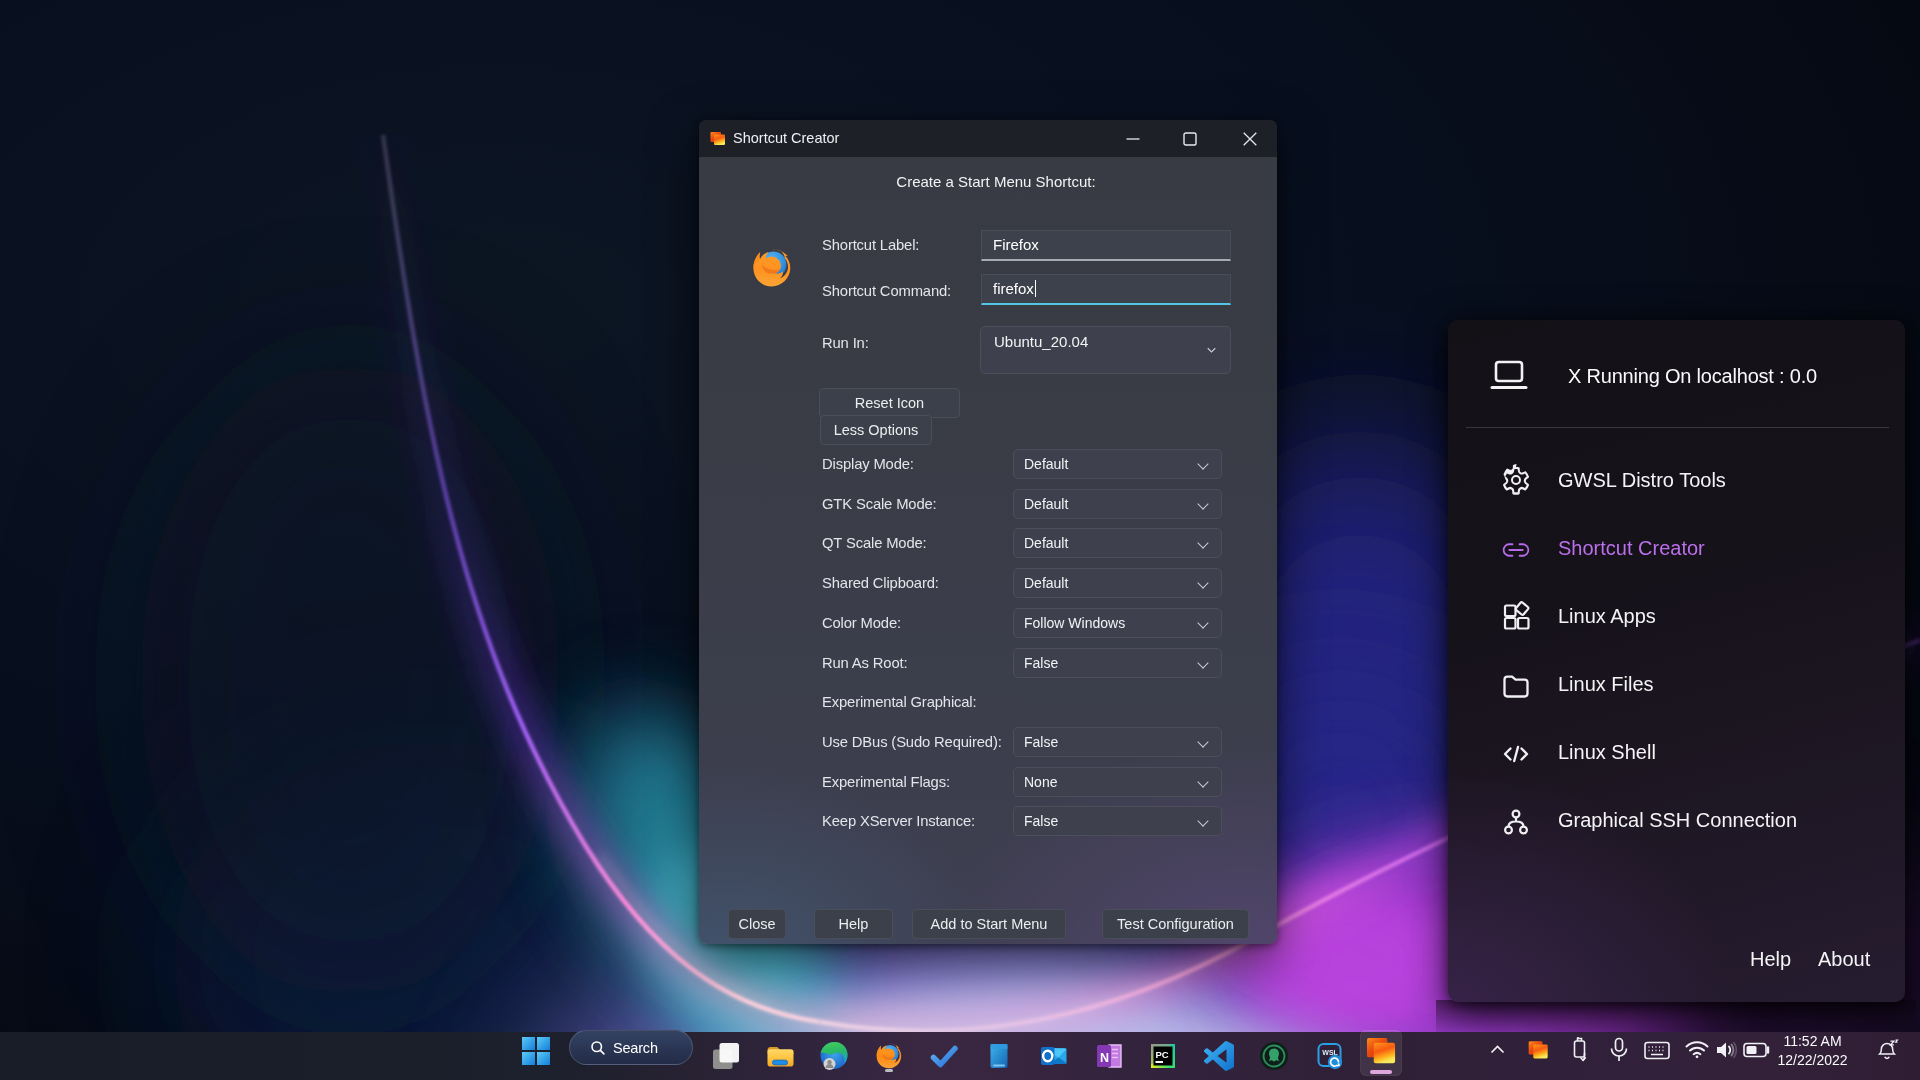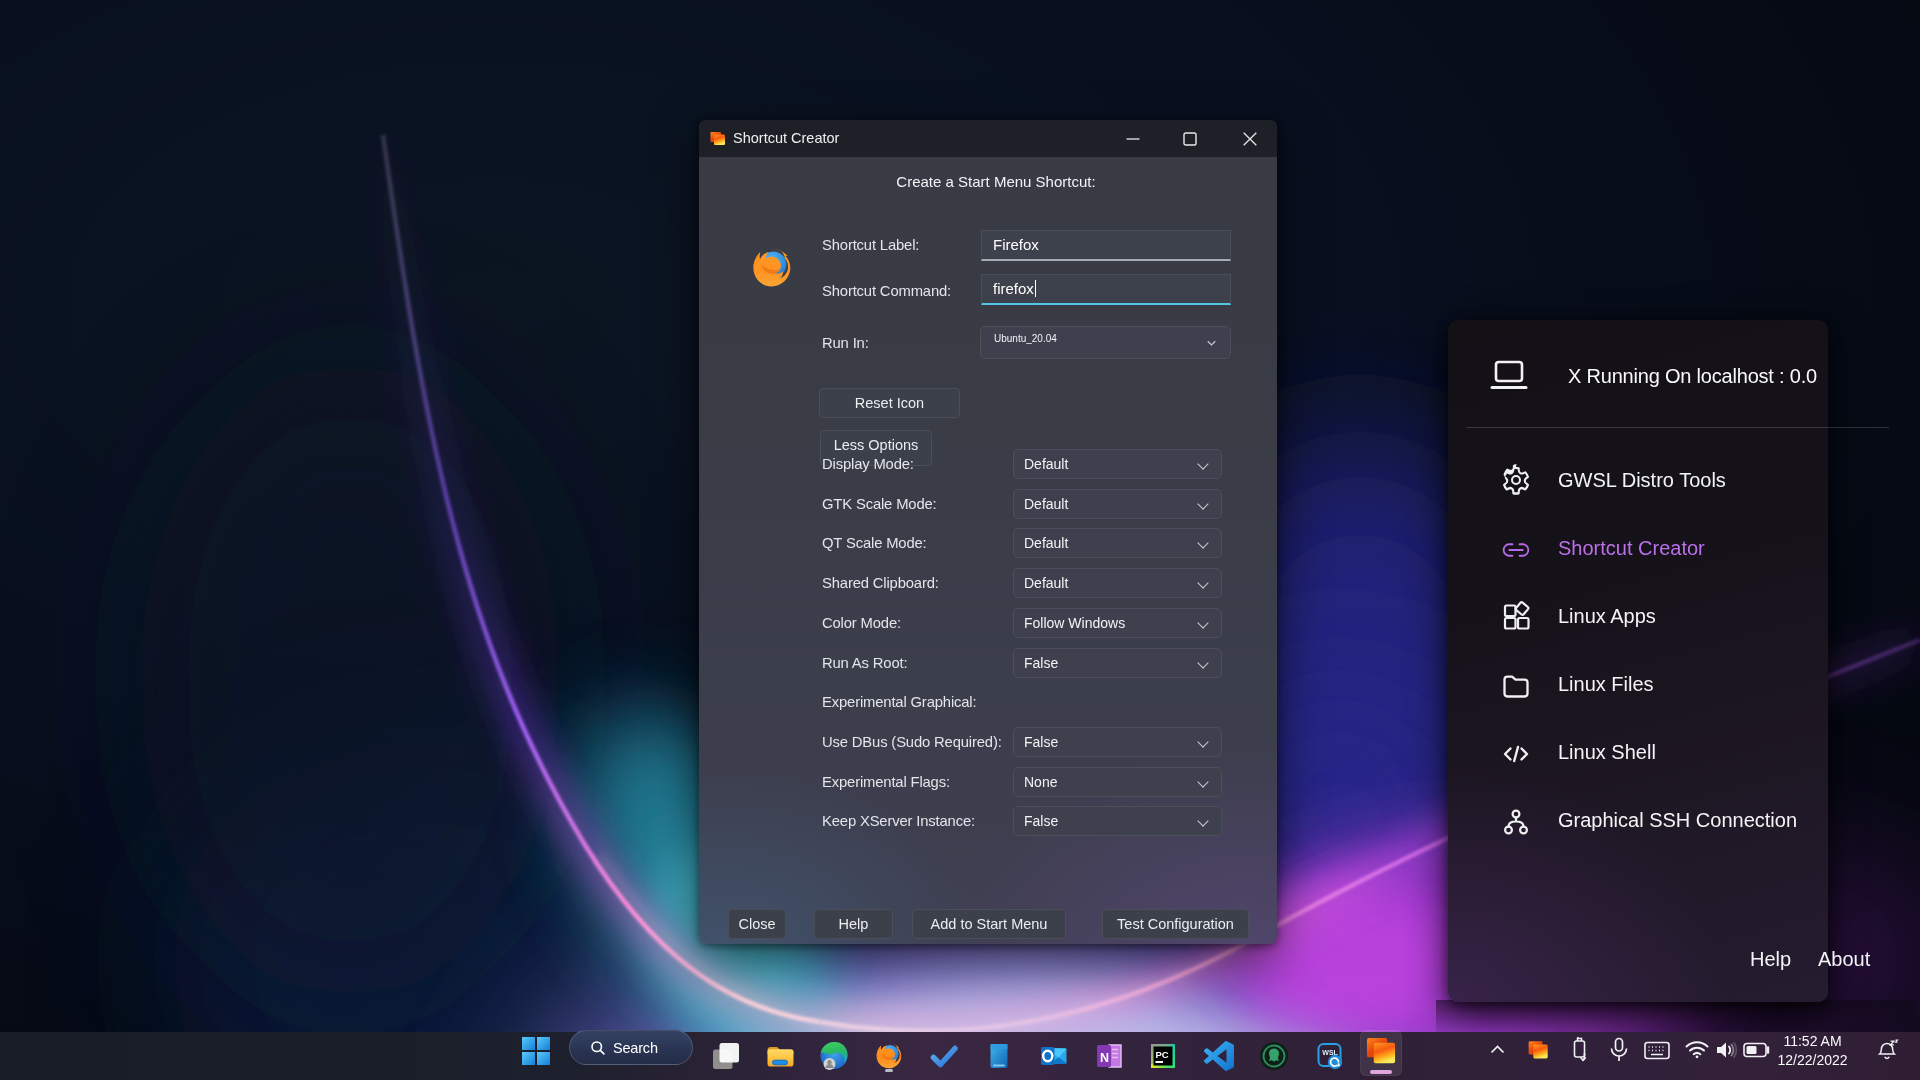--- a/index.html
+++ b/index.html
@@ -16,21 +16,21 @@
 #win .tint2{position:absolute;right:0;top:560px;width:320px;height:264px;border-radius:0 0 8px 0;background:radial-gradient(ellipse 300px 200px at 90% 100%,rgba(125,85,175,.28),rgba(0,0,0,0));}
 .hdg{position:absolute;left:0;top:53px;width:578px;text-align:center;font-size:15px;color:#f1f3f5;margin-left:8px;}
 .lbl{position:absolute;left:123px;font-size:14.8px;letter-spacing:-.15px;color:#e2e5e9;white-space:nowrap;}
 .input{position:absolute;left:282px;width:250px;height:31px;background:#3d414b;border:1px solid #494d57;border-bottom:2px solid #a6abb3;font-size:15px;color:#fff;padding:5px 11px 5px 11px;}
 .drop{position:absolute;background:#3e414d;border:1px solid #4c4f5a;border-radius:5px;color:#f2f3f5;}
 .drop .chev{position:absolute;right:14px;top:50%;margin-top:-4px;width:9px;height:9px;}
 .btn{position:absolute;background:#3c404a;border:1px solid #4a4e58;border-radius:4px;color:#ebedf0;font-size:14.5px;text-align:center;margin-top:17px;}
 .sd{left:314px;width:209px;height:30px;font-size:14px;padding:6px 0 0 10px;}
 .sd::after{content:"";position:absolute;right:14px;top:10px;width:7px;height:7px;border-left:1.5px solid #c9ccd3;border-bottom:1.5px solid #c9ccd3;transform:rotate(-45deg);}
 
-#panel{position:absolute;left:1448px;top:320px;width:380px;height:682px;border-radius:10px;
+#panel{position:absolute;left:1448px;top:320px;width:457px;height:682px;border-radius:10px;
  background:linear-gradient(165deg,#131016 0%,#16121a 40%,#1e1724 70%,#261c30 100%);
  box-shadow:0 10px 38px rgba(0,0,0,.72),0 3px 12px rgba(0,0,0,.5);color:#f2f2f4;}
 #panel .pglow{position:absolute;left:0;bottom:0;width:300px;height:300px;border-radius:0 0 0 10px;background:radial-gradient(ellipse 280px 240px at 0% 100%,rgba(110,60,150,.28),rgba(0,0,0,0));}
 .picon{position:absolute;left:52px;}
 .ptext{position:absolute;left:110px;font-size:20px;color:#f4f4f6;white-space:nowrap;}
 
 #bar{position:absolute;left:0;top:1032px;width:1920px;height:48px;
  background:linear-gradient(90deg,#181d28 0%,#1a1f2a 22%,#1e202e 30%,#282233 36%,#332540 44%,#3a2741 48%,#372540 54%,#32223b 62%,#302036 72%,#31203a 82%,#332139 92%,#2e1d33 100%);}
 .tbi{position:absolute;top:1040px;width:32px;height:32px;}
 </style></head>
@@ -160,26 +160,26 @@
  <circle cx="25.5" cy="20.5" r="13" fill="url(#ffb)"></circle>
  <path d="M24 5.2 C 30 5 36 7.5 39.8 12.2 C 38.9 11.8 38 11.6 37.2 11.7 C 40.6 15 42.5 19.6 42.3 24.6 C 41.8 34.6 33.6 42.4 23.6 42.4 C 13.3 42.4 5.6 34.3 5.4 24.3 C 5.3 18 8 12 12.2 8.2 C 11.5 10.5 11.4 12.9 12 15 C 13.7 11.5 17 8.9 20.8 8.1 C 19 9.8 17.8 12.1 17.6 14.6 C 20.8 12.4 25.2 12.2 28.6 14.3 C 32 16.4 33.6 20.3 32.6 23.9 C 31.8 26.7 29.3 28.8 26.4 29.1 C 29.3 30.3 32.7 29.6 35 27.3 C 35.2 30 34 32.8 31.8 34.5 C 36.5 32.8 39.8 28.4 40 23.3 C 40.1 19.9 39 16.7 36.9 14.3 C 36.4 11.1 34.6 8.1 32 6.3 C 29.5 5.6 26.7 5.2 24 5.2 Z" fill="url(#ffo)"></path>
  <path d="M12.2 8.2 C 8 12 5.3 18 5.4 24.3 C 6.8 19.5 8.8 17 11.2 17.8 C 10.6 15 10.9 11.3 12.2 8.2 Z" fill="#f78e1e"></path>
  <path d="M 14 20.5 C 18 25.5 25.5 27.3 32.6 24.9 C 30 29.4 24 31.2 19 28.8 C 16.2 27.4 14.3 24.3 14 20.5 Z" fill="#ef7818" opacity=".92"></path>
 </svg>
 <div class="lbl" style="top:117px">Shortcut Label:</div>
 <div class="lbl" style="top:163px">Shortcut Command:</div>
 <div class="lbl" style="top:214.5px">Run In:</div>
 <div class="input" style="top:110px">Firefox</div>
 <div class="input" style="top:154px;border-bottom:2px solid #53c6e8">firefox<span style="border-left:1px solid #fff;margin-left:1px"></span></div>
-<div class="drop" style="left:281px;top:206px;width:251px;height:33px;font-size:10px;padding:6px 0 0 13px">Ubuntu_20.04
+<div class="drop" style="left:281px;top:206px;width:251px;height:48px;font-size:15px;padding:6px 0 0 13px">Ubuntu_20.04
  <svg class="chev" width="12" height="9" viewBox="0 0 12 9">
         <path d="M1 1.5 L6 6.5 L11 1.5" stroke="#c9ccd3" stroke-width="1.5" fill="none"></path>
       </svg></div>
 <div class="btn" style="left:120px;top:251px;width:141px;height:30px;line-height:28px">Reset Icon</div>
-<div class="btn" style="left:121px;top:293px;width:112px;height:36px;line-height:28px">Less Options</div>
+<div class="btn" style="left:121px;top:278px;width:112px;height:30px;line-height:28px">Less Options</div>
 <div class="lbl" style="top:336px">Display Mode:</div>
 <div class="lbl" style="top:375.7px">GTK Scale Mode:</div>
 <div class="lbl" style="top:415.4px">QT Scale Mode:</div>
 <div class="lbl" style="top:455.1px">Shared Clipboard:</div>
 <div class="lbl" style="top:494.8px">Color Mode:</div>
 <div class="lbl" style="top:534.5px">Run As Root:</div>
 <div class="lbl" style="top:574.2px">Experimental Graphical:</div>
 <div class="lbl" style="top:613.9px">Use DBus (Sudo Required):</div>
 <div class="lbl" style="top:653.6px">Experimental Flags:</div>
 <div class="lbl" style="top:693.3px">Keep XServer Instance:</div>

